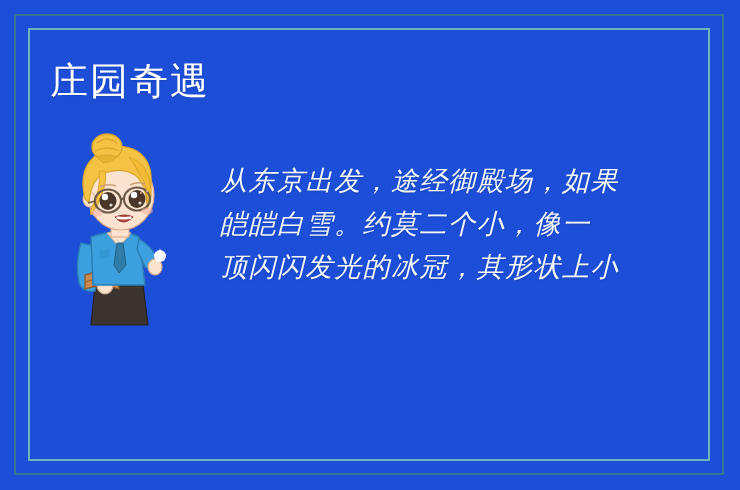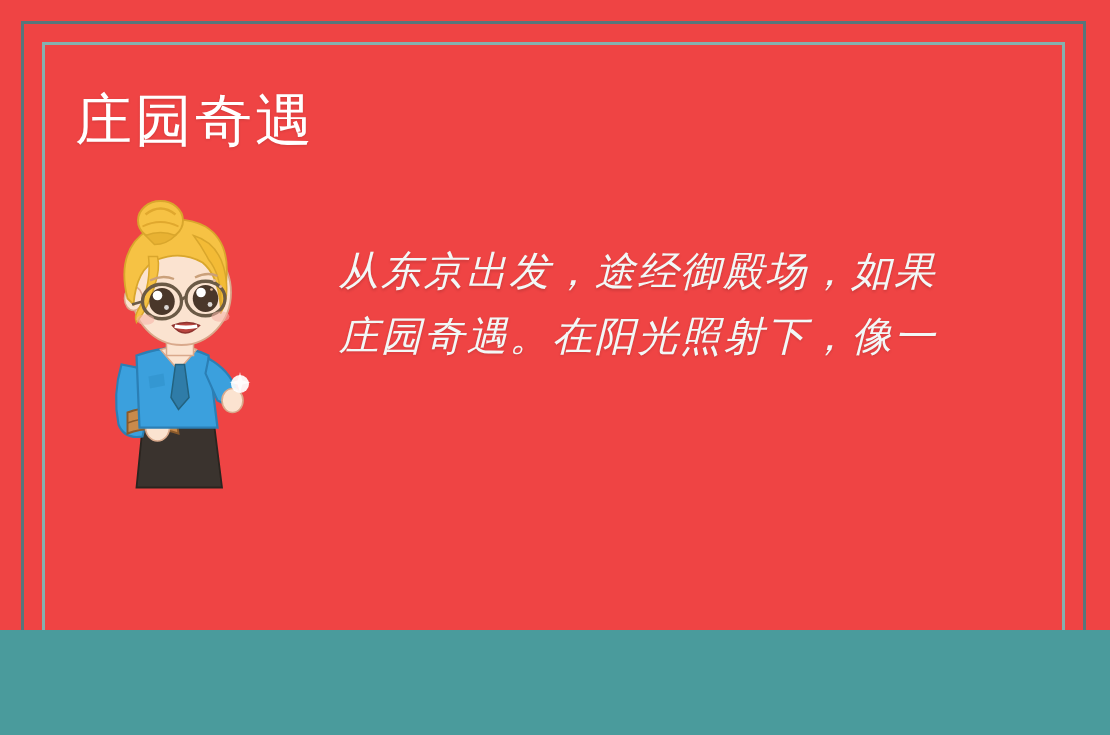--- a/index.html
+++ b/index.html
@@ -11,22 +11,22 @@
   }
 
   body {
     font-family: "Liberation Sans", sans-serif;
     background: #4a9b9c;
   }
 
   #slide {
     position: relative;
     width: 740px;
-    height: 420px;
-    background: #ef4444;
+    height: 490px;
+    background: #1d4ed8;
     overflow: hidden;
   }
 
   
   .frame-outer {
     position: absolute;
     left: 14px;
     top: 14px;
     width: 710px;
     height: 461px;
@@ -70,21 +70,20 @@
 
   .body-line {
     font-family: "Liberation Serif", serif;
     font-size: 27px;
     line-height: 43px;
     letter-spacing: 1.5px;
     color: #f2f8f7;
     white-space: nowrap;
     text-shadow: 0 1px 2px rgba(0,0,0,0.15);
     font-style: italic;
-    text-align: center;
   }
 
   
   .illustration {
     position: absolute;
     left: 55px;
     top: 133px;
     width: 130px;
     height: 195px;
   }
@@ -96,21 +95,22 @@
 
 <div id="slide">
 
   <div class="frame-outer"></div>
   <div class="frame-inner"></div>
 
   <div class="title">庄园奇遇</div>
 
   <div class="body-text">
     <div class="body-line">从东京出发，途经御殿场，如果</div>
-    <div class="body-line">庄园奇遇。在阳光照射下，像一</div>
+    <div class="body-line">皑皑白雪。约莫二个小，像一</div>
+    <div class="body-line">顶闪闪发光的冰冠，其形状上小</div>
   </div>
 
   <div class="illustration">
     <svg width="130" height="195" viewBox="0 0 130 195" xmlns="http://www.w3.org/2000/svg">
 
       <path d="M40 152 L88 152 L93 192 L36 192 Z" fill="#3a332e" stroke="#2a241f" stroke-width="1.2"></path>
 
       <path d="M26 110 Q20 130 24 150 Q28 160 40 158 L44 140 L36 112 Z" fill="#3ba0dd" stroke="#2b7fb5" stroke-width="1.4"></path>
 
       <path d="M30 142 Q46 136 62 142 L64 156 Q46 150 30 156 Z" fill="#c98a4b" stroke="#8a5a2b" stroke-width="1.3"></path>

